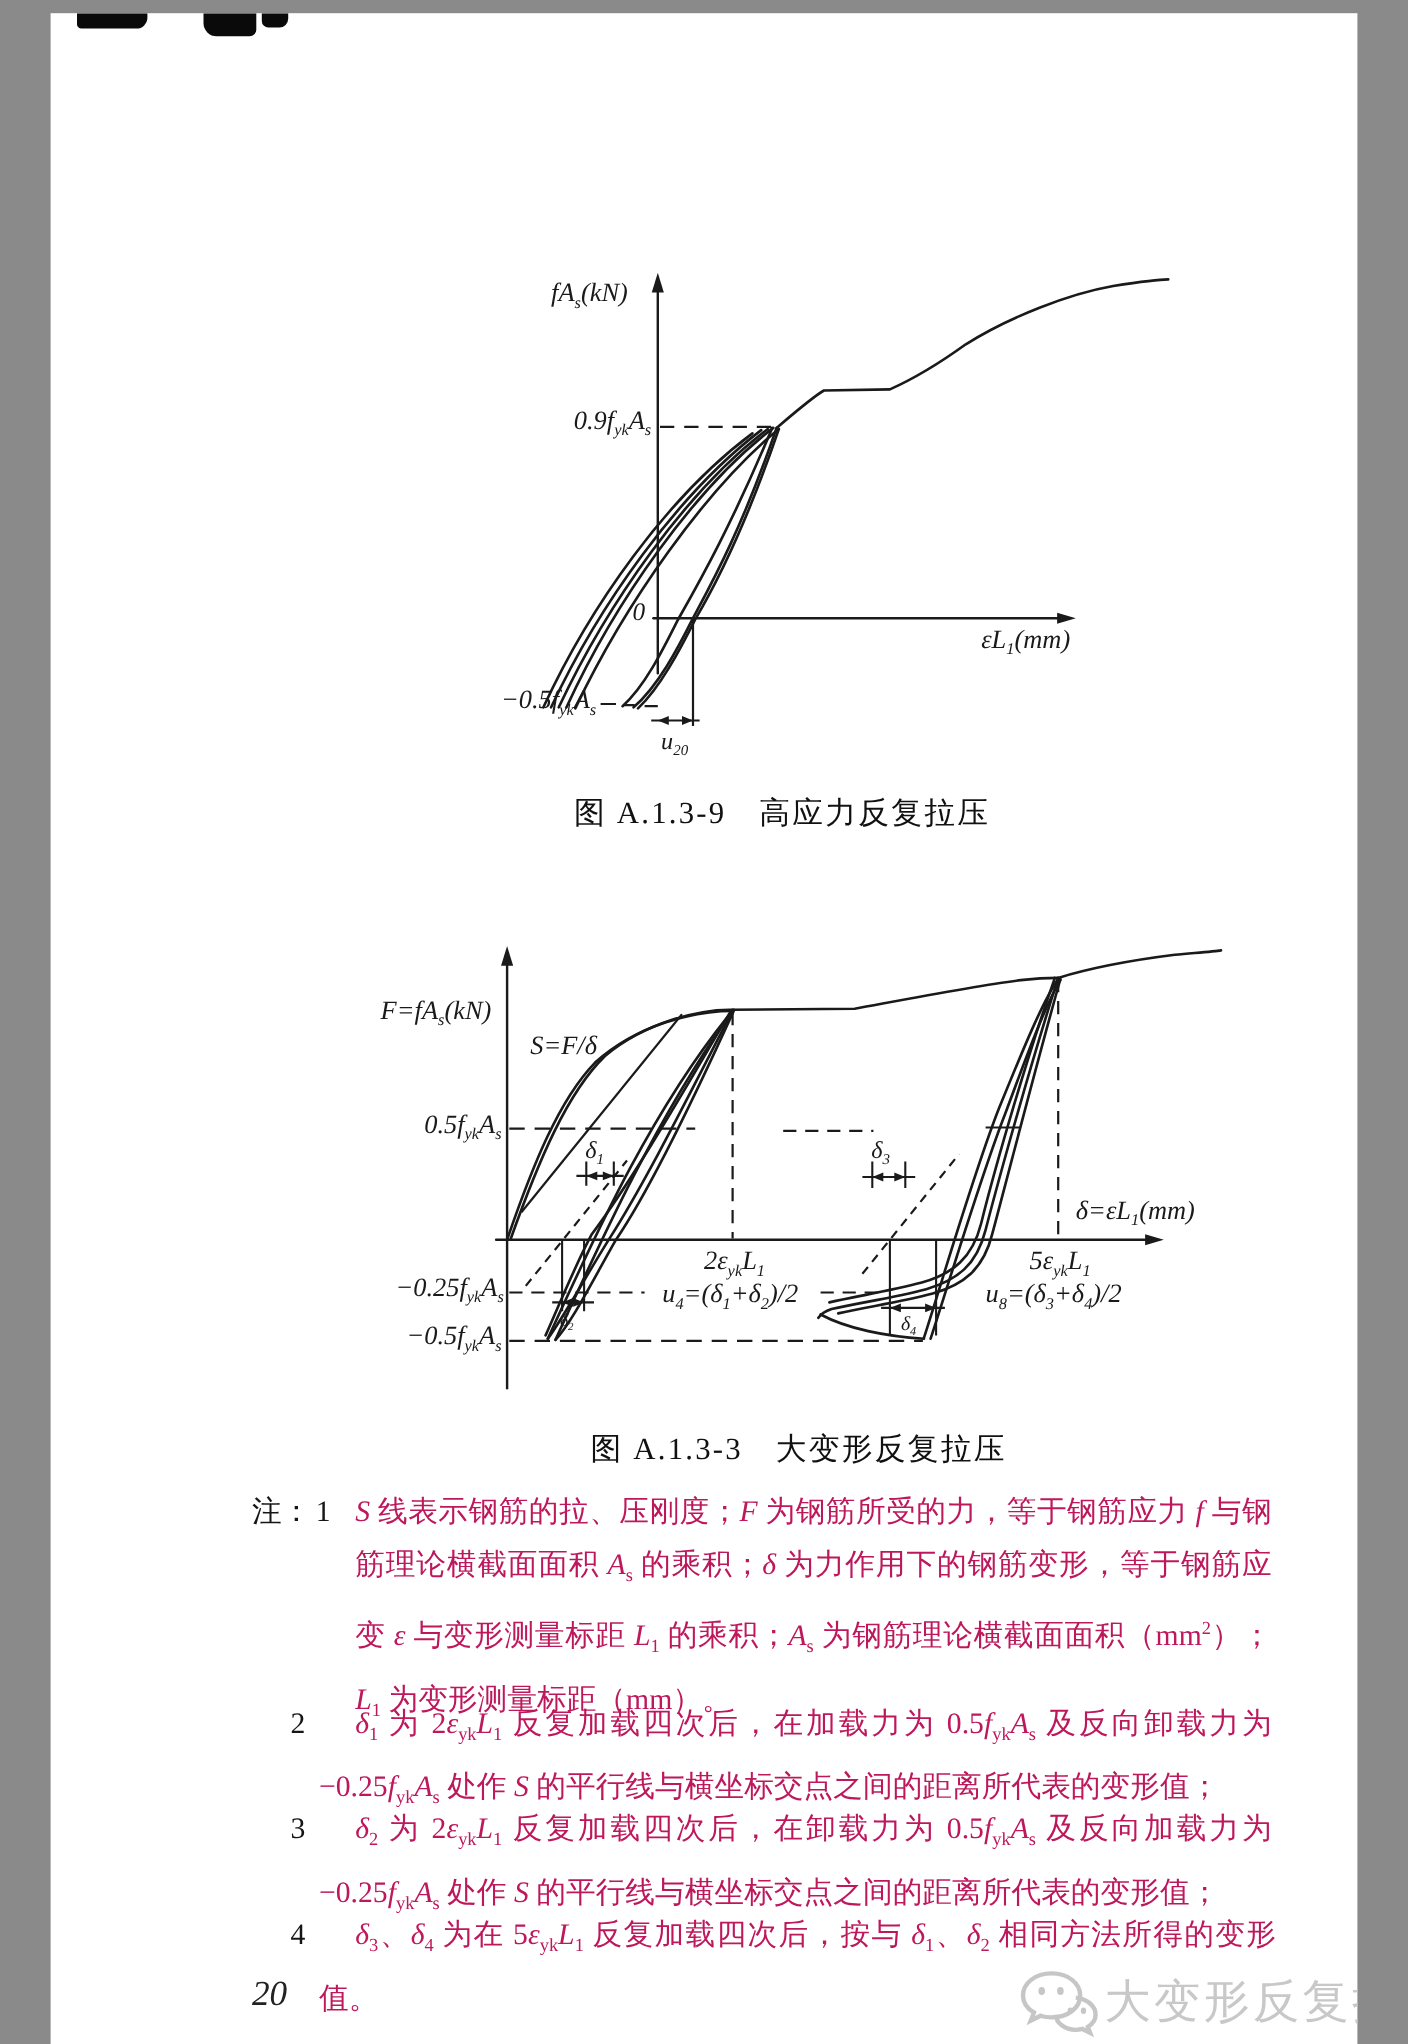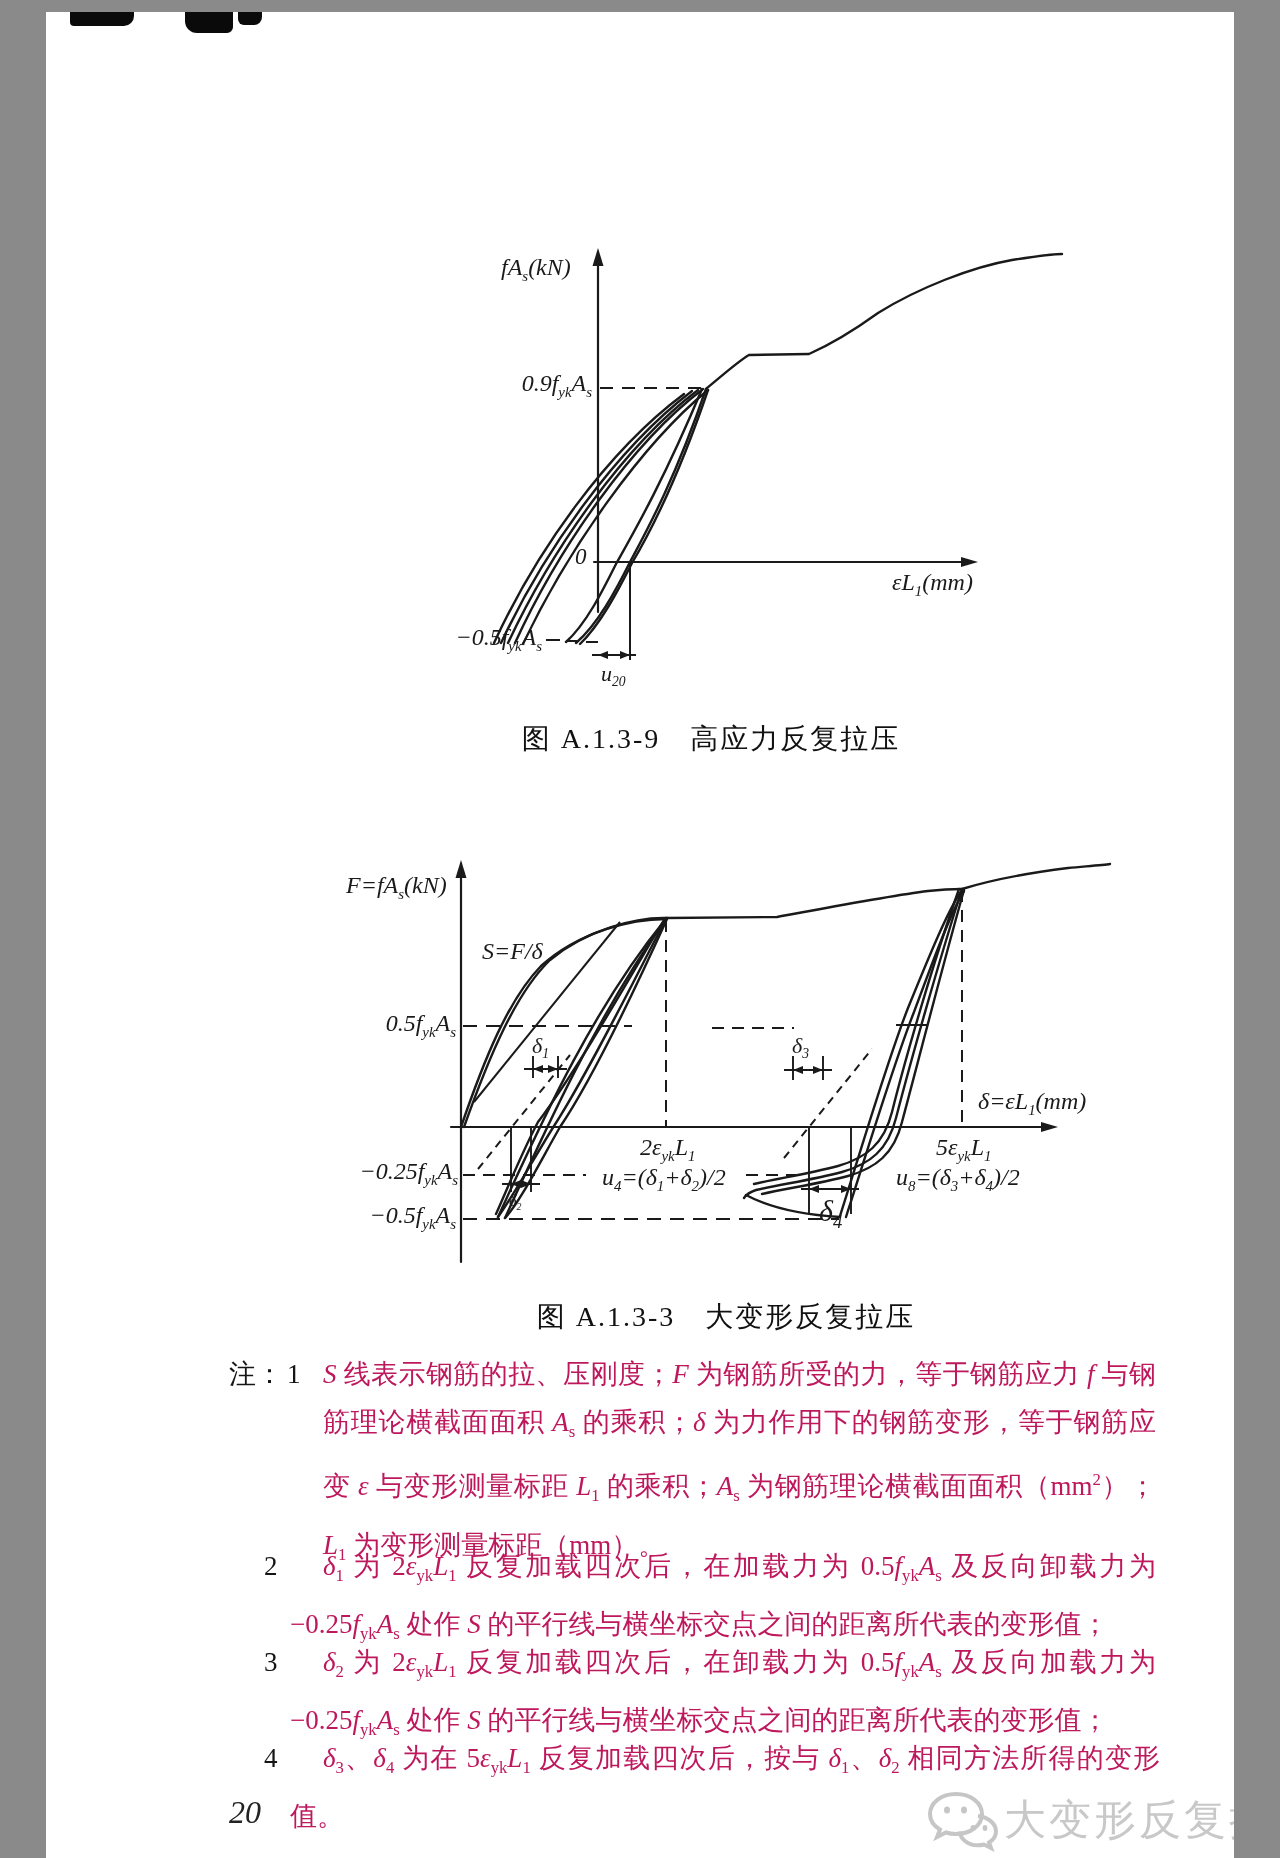--- a/index.html
+++ b/index.html
@@ -149,29 +149,29 @@
   </svg>
 
   <div class="lbl" style="left:455px;top:242px;"><i>fA</i><sub>s</sub>(kN)</div>
   <div class="lbl r" style="left:450px;top:358px;width:96px;">0.9<i>f</i><sub>yk</sub><i>A</i><sub>s</sub></div>
   <div class="lbl" style="left:529px;top:532px;font-size:23px;">0</div>
   <div class="lbl" style="left:846px;top:557px;"><i>εL</i><sub>1</sub>(mm)</div>
   <div class="lbl r" style="left:394px;top:612px;width:102px;">−0.5<i>f</i><sub>yk</sub><i>A</i><sub>s</sub></div>
   <div class="lbl" style="left:555px;top:650px;font-size:22px;"><i>u</i><sub>20</sub></div>
   <div class="caption" style="left:50px;top:708px;width:1230px;">图 A.1.3-9　高应力反复拉压</div>
 
-  <div class="lbl" style="left:300px;top:860px;text-align:center;"><i>F</i>=<i>fA</i><sub>s</sub>(kN)</div>
+  <div class="lbl" style="left:300px;top:894px;text-align:center;"><i>F</i>=<i>fA</i><sub>s</sub>(kN)</div>
   <div class="lbl" style="left:436px;top:926px;"><i>S</i>=<i>F</i>/<i>δ</i></div>
   <div class="lbl r" style="left:326px;top:998px;width:84px;">0.5<i>f</i><sub>yk</sub><i>A</i><sub>s</sub></div>
   <div class="lbl r" style="left:296px;top:1146px;width:116px;">−0.25<i>f</i><sub>yk</sub><i>A</i><sub>s</sub></div>
   <div class="lbl r" style="left:302px;top:1190px;width:108px;">−0.5<i>f</i><sub>yk</sub><i>A</i><sub>s</sub></div>
   <div class="lbl" style="left:486px;top:1022px;font-size:22px;"><i>δ</i><sub>1</sub></div>
   <div class="lbl" style="left:463px;top:1180px;font-size:16px;"><i>δ</i><sub>2</sub></div>
   <div class="lbl" style="left:746px;top:1022px;font-size:22px;"><i>δ</i><sub>3</sub></div>
-  <div class="lbl" style="left:773px;top:1182px;font-size:30px;"><i>δ</i><sub>4</sub></div>
+  <div class="lbl" style="left:773px;top:1182px;font-size:18px;"><i>δ</i><sub>4</sub></div>
   <div class="lbl" style="left:594px;top:1122px;">2<i>ε</i><sub>yk</sub><i>L</i><sub>1</sub></div>
   <div class="lbl" style="left:556px;top:1152px;"><i>u</i><sub>4</sub>=(<i>δ</i><sub>1</sub>+<i>δ</i><sub>2</sub>)/2</div>
   <div class="lbl" style="left:890px;top:1122px;">5<i>ε</i><sub>yk</sub><i>L</i><sub>1</sub></div>
   <div class="lbl" style="left:850px;top:1152px;"><i>u</i><sub>8</sub>=(<i>δ</i><sub>3</sub>+<i>δ</i><sub>4</sub>)/2</div>
   <div class="lbl" style="left:932px;top:1076px;"><i>δ</i>=<i>εL</i><sub>1</sub>(mm)</div>
   <div class="caption" style="left:80px;top:1286px;width:1200px;">图 A.1.3-3　大变形反复拉压</div>
 
   <div class="note-prefix" style="left:183px;top:1338px;">注：</div>
   <div class="note-num" style="left:241px;top:1338px;">1</div>
   <div class="note-text" style="left:277px;top:1338px;width:833px;"><i>S</i> 线表示钢筋的拉、压刚度；<i>F</i> 为钢筋所受的力，等于钢筋应力 <i>f</i> 与钢筋理论横截面面积 <i>A</i><sub>s</sub> 的乘积；<i>δ</i> 为力作用下的钢筋变形，等于钢筋应变 <i>ε</i> 与变形测量标距 <i>L</i><sub>1</sub> 的乘积；<i>A</i><sub>s</sub> 为钢筋理论横截面面积（mm<sup>2</sup>）；<i>L</i><sub>1</sub> 为变形测量标距（mm）。</div>

